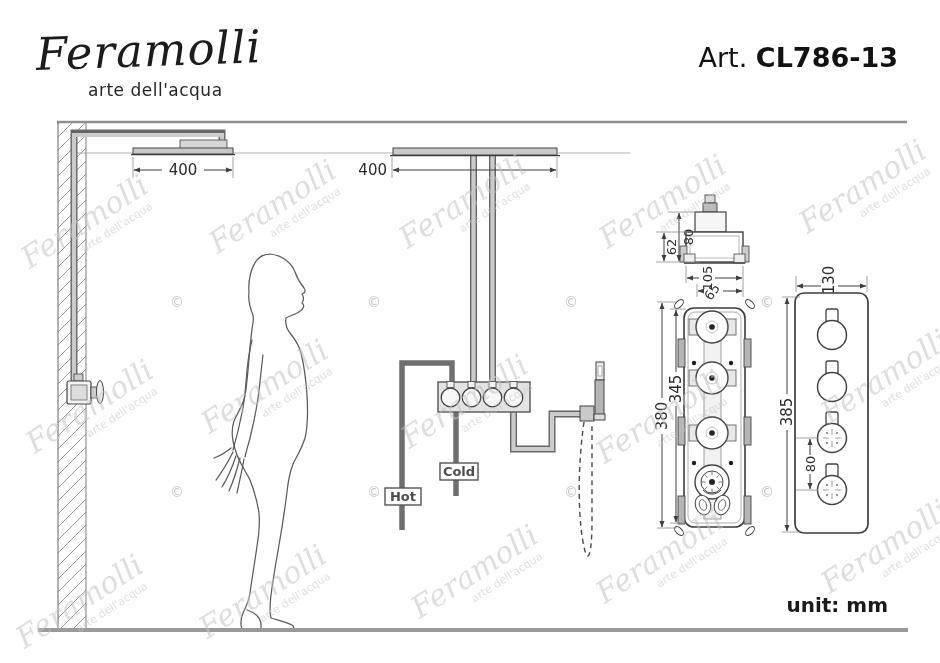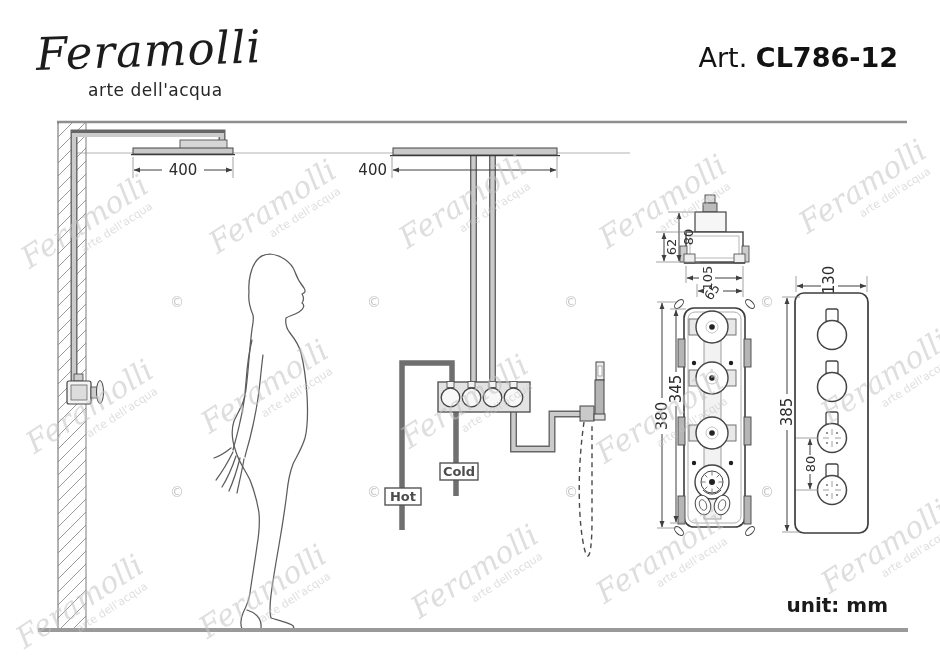--- a/index.html
+++ b/index.html
@@ -406,15 +406,15 @@
     <text class="cmark" x="367" y="497">©</text>
     <text class="cmark" x="564" y="497">©</text>
     <text class="cmark" x="760" y="497">©</text>
   </g>
 </svg>
 
   <div class="logo">Feramolli</div>
   <div class="tagline">arte dell'acqua</div>
   <div class="artno">
     <span>Art.</span>
-    <span class="code">CL786-12</span>
+    <span class="code">CL786-13</span>
   </div>
 </div>
 
 </body></html>

